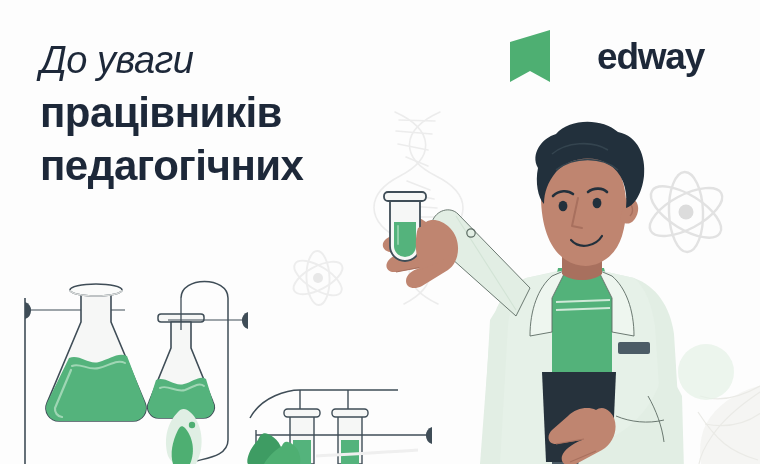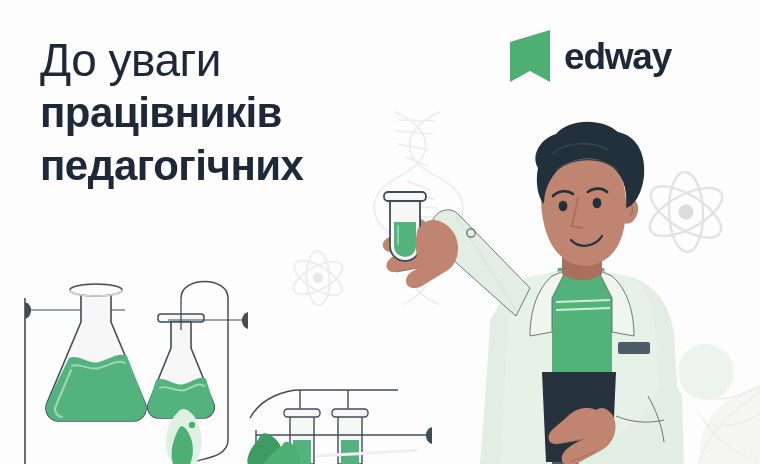--- a/index.html
+++ b/index.html
@@ -29,23 +29,24 @@
     user-select: none;
   }
   .hl-line {
     display: block;
     color: #1d2839;
     font-family: "Liberation Sans", sans-serif;
     letter-spacing: -0.5px;
     white-space: nowrap;
   }
   .hl-line.light {
-    font-size: 46px;
+    font-size: 38px;
     font-weight: 300;
     line-height: 52px;
+    font-style: italic;
   }
   .hl-line.bold {
     font-size: 42px;
     font-weight: 700;
     line-height: 53px;
   }
 
   
   #logo {
     position: absolute;
@@ -56,20 +57,21 @@
     gap: 10px;
     z-index: 40;
   }
   #logo-wordmark {
     color: #1d2839;
     font-size: 37px;
     font-weight: 700;
     letter-spacing: -1.2px;
     line-height: 1;
     font-family: "Liberation Sans", sans-serif;
+    margin-left: 33px;
   }
 
   
   .layer {
     position: absolute;
     pointer-events: none;
   }
   #bg-deco   { left: 0; top: 0; z-index: 5; }
   #glassware { left: 0; top: 270px; z-index: 12; }
   #scientist { left: 330px; top: 110px; z-index: 20; }

